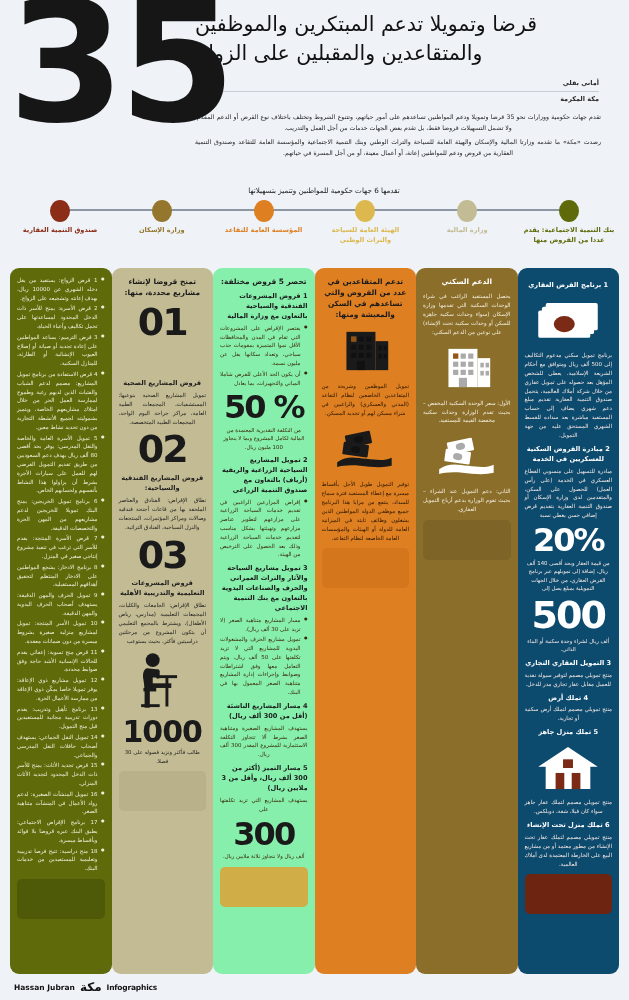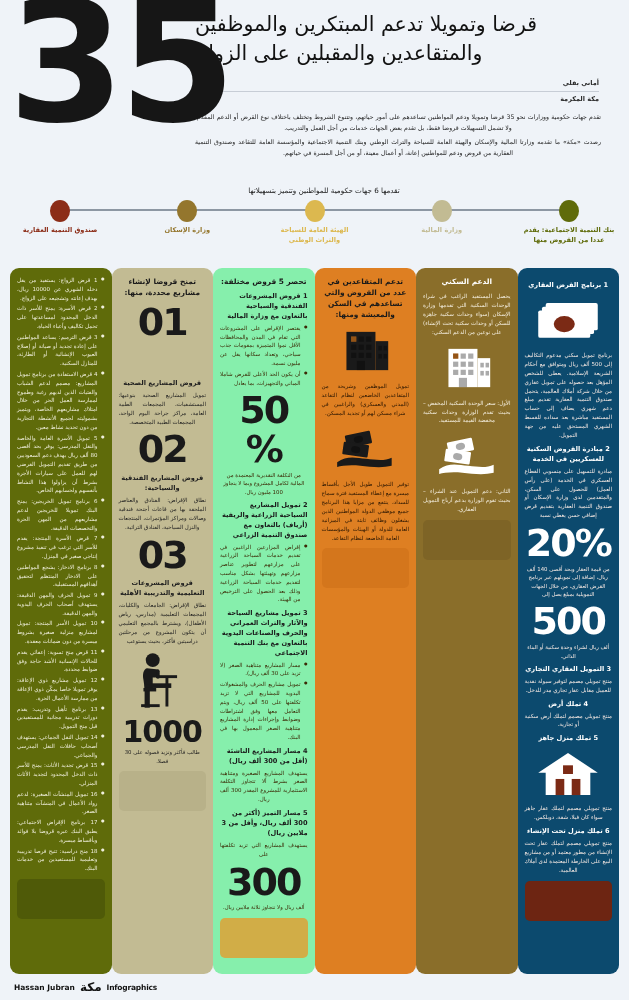--- a/index.html
+++ b/index.html
@@ -194,21 +194,21 @@
   .big-stat {
     font-size: 38px;
     font-weight: bold;
     line-height: 1.02;
     text-align: center;
     letter-spacing: -2px;
     direction: ltr;
     margin: 4px 0 2px 0;
     font-family: "DejaVu Sans", sans-serif;
   }
-  .big-stat.pct { font-size: 38px; }
+  .big-stat.pct { font-size: 32px; }
   .stat-num-big {
     font-size: 30px;
     font-weight: bold;
     text-align: center;
     line-height: 1.05;
     direction: ltr;
     font-family: "DejaVu Sans", sans-serif;
     margin: 3px 0 1px 0;
     letter-spacing: -1px;
   }
@@ -296,20 +296,24 @@
 <div class="timeline">
   <div class="timeline-line"></div>
   <div class="timeline-items" id="timeline-items">
       <div class="tl-item">
         <div class="tl-dot" style="background: rgb(140, 45, 24);"></div>
         <div class="tl-label" style="color: rgb(140, 45, 24);">صندوق التنمية العقارية</div>
       </div>
       <div class="tl-item">
         <div class="tl-dot" style="background: rgb(148, 118, 45);"></div>
         <div class="tl-label" style="color: rgb(148, 118, 45);">وزارة الإسكان</div>
+      </div>
+      <div class="tl-item">
+        <div class="tl-dot" style="background: rgb(222, 127, 34);"></div>
+        <div class="tl-label" style="color: rgb(222, 127, 34);">المؤسسة العامة للتقاعد</div>
       </div>
       <div class="tl-item">
         <div class="tl-dot" style="background: rgb(220, 184, 79);"></div>
         <div class="tl-label" style="color: rgb(220, 184, 79);">الهيئة العامة للسياحة والتراث الوطني</div>
       </div>
       <div class="tl-item">
         <div class="tl-dot" style="background: rgb(194, 187, 147);"></div>
         <div class="tl-label" style="color: rgb(194, 187, 147);">وزارة المالية</div>
       </div>
       <div class="tl-item">

